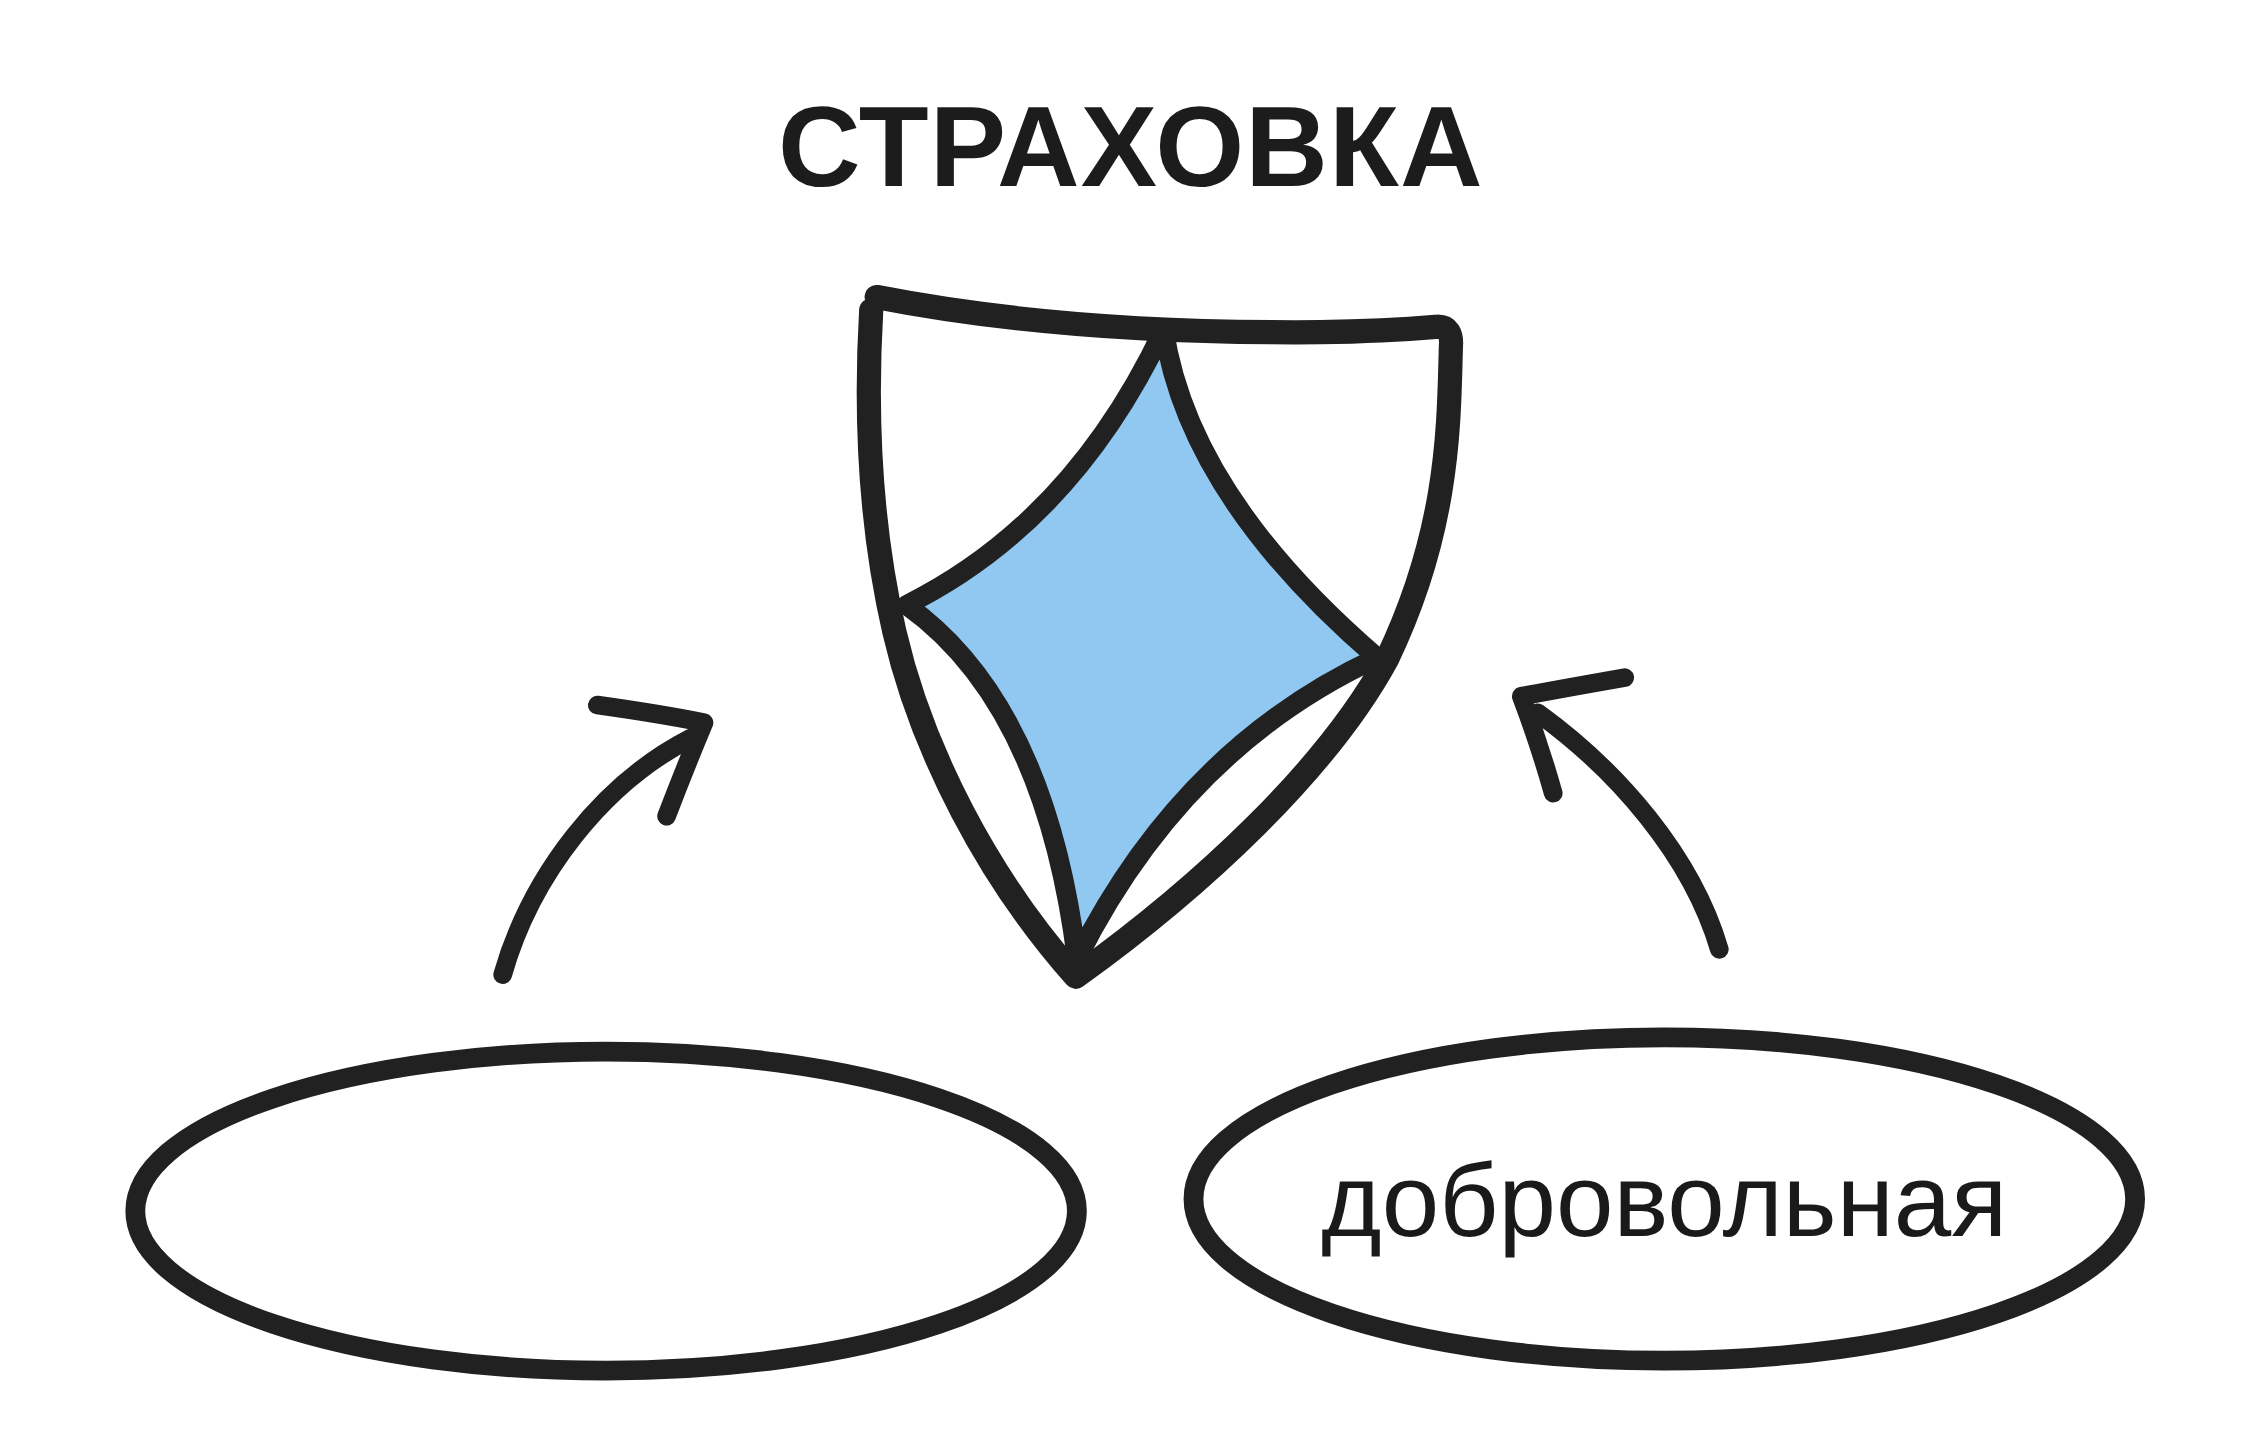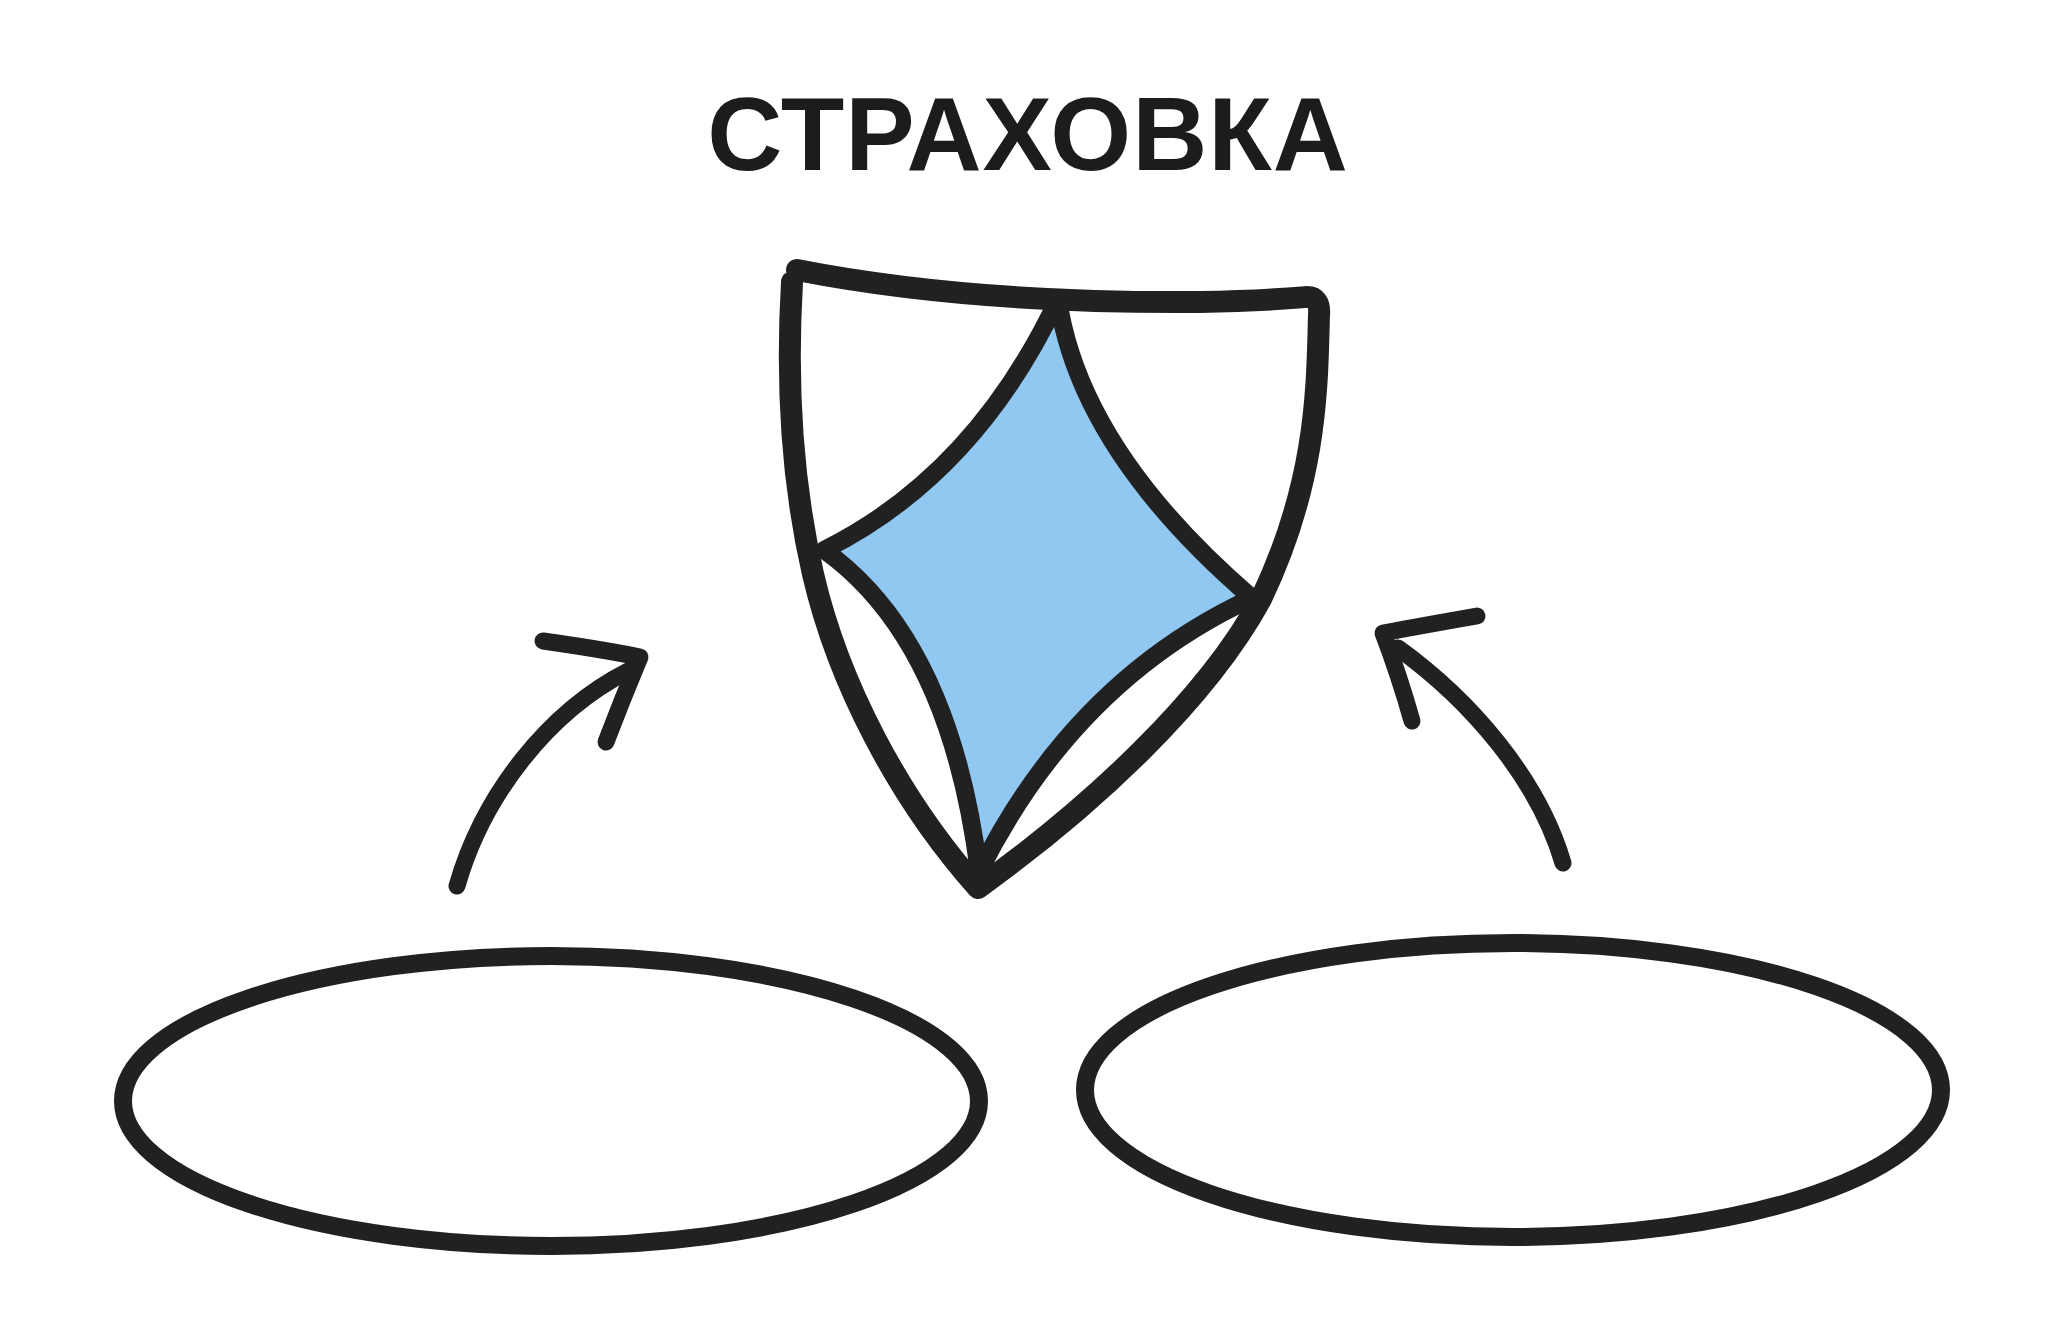--- a/index.html
+++ b/index.html
@@ -78,14 +78,15 @@
     <g fill="none" stroke-width="17" stroke-linecap="round" stroke-linejoin="round" stroke="#212121">
       <path d="M 1563,863 C 1538,778 1470,700 1398,648"></path>
       <path d="M 1477,616 Q 1420,626 1383,633 Q 1399,675 1412,721"></path>
     </g>
 
     <ellipse cx="551" cy="1101" rx="428" ry="145" fill="none" stroke-width="18" stroke="#212121"></ellipse>
     <ellipse cx="1513" cy="1090" rx="428" ry="147" fill="none" stroke-width="18" stroke="#212121"></ellipse>
   </svg>
 
 
+  <div class="branch-label right">добровольная</div>
 
 </div>
 
 </body></html>

